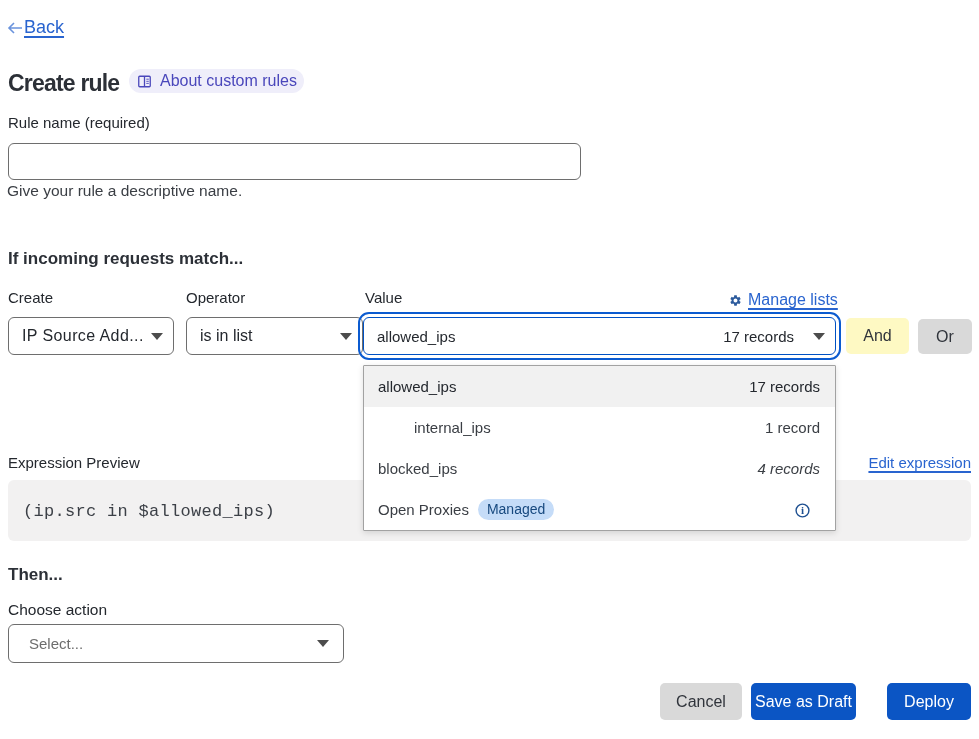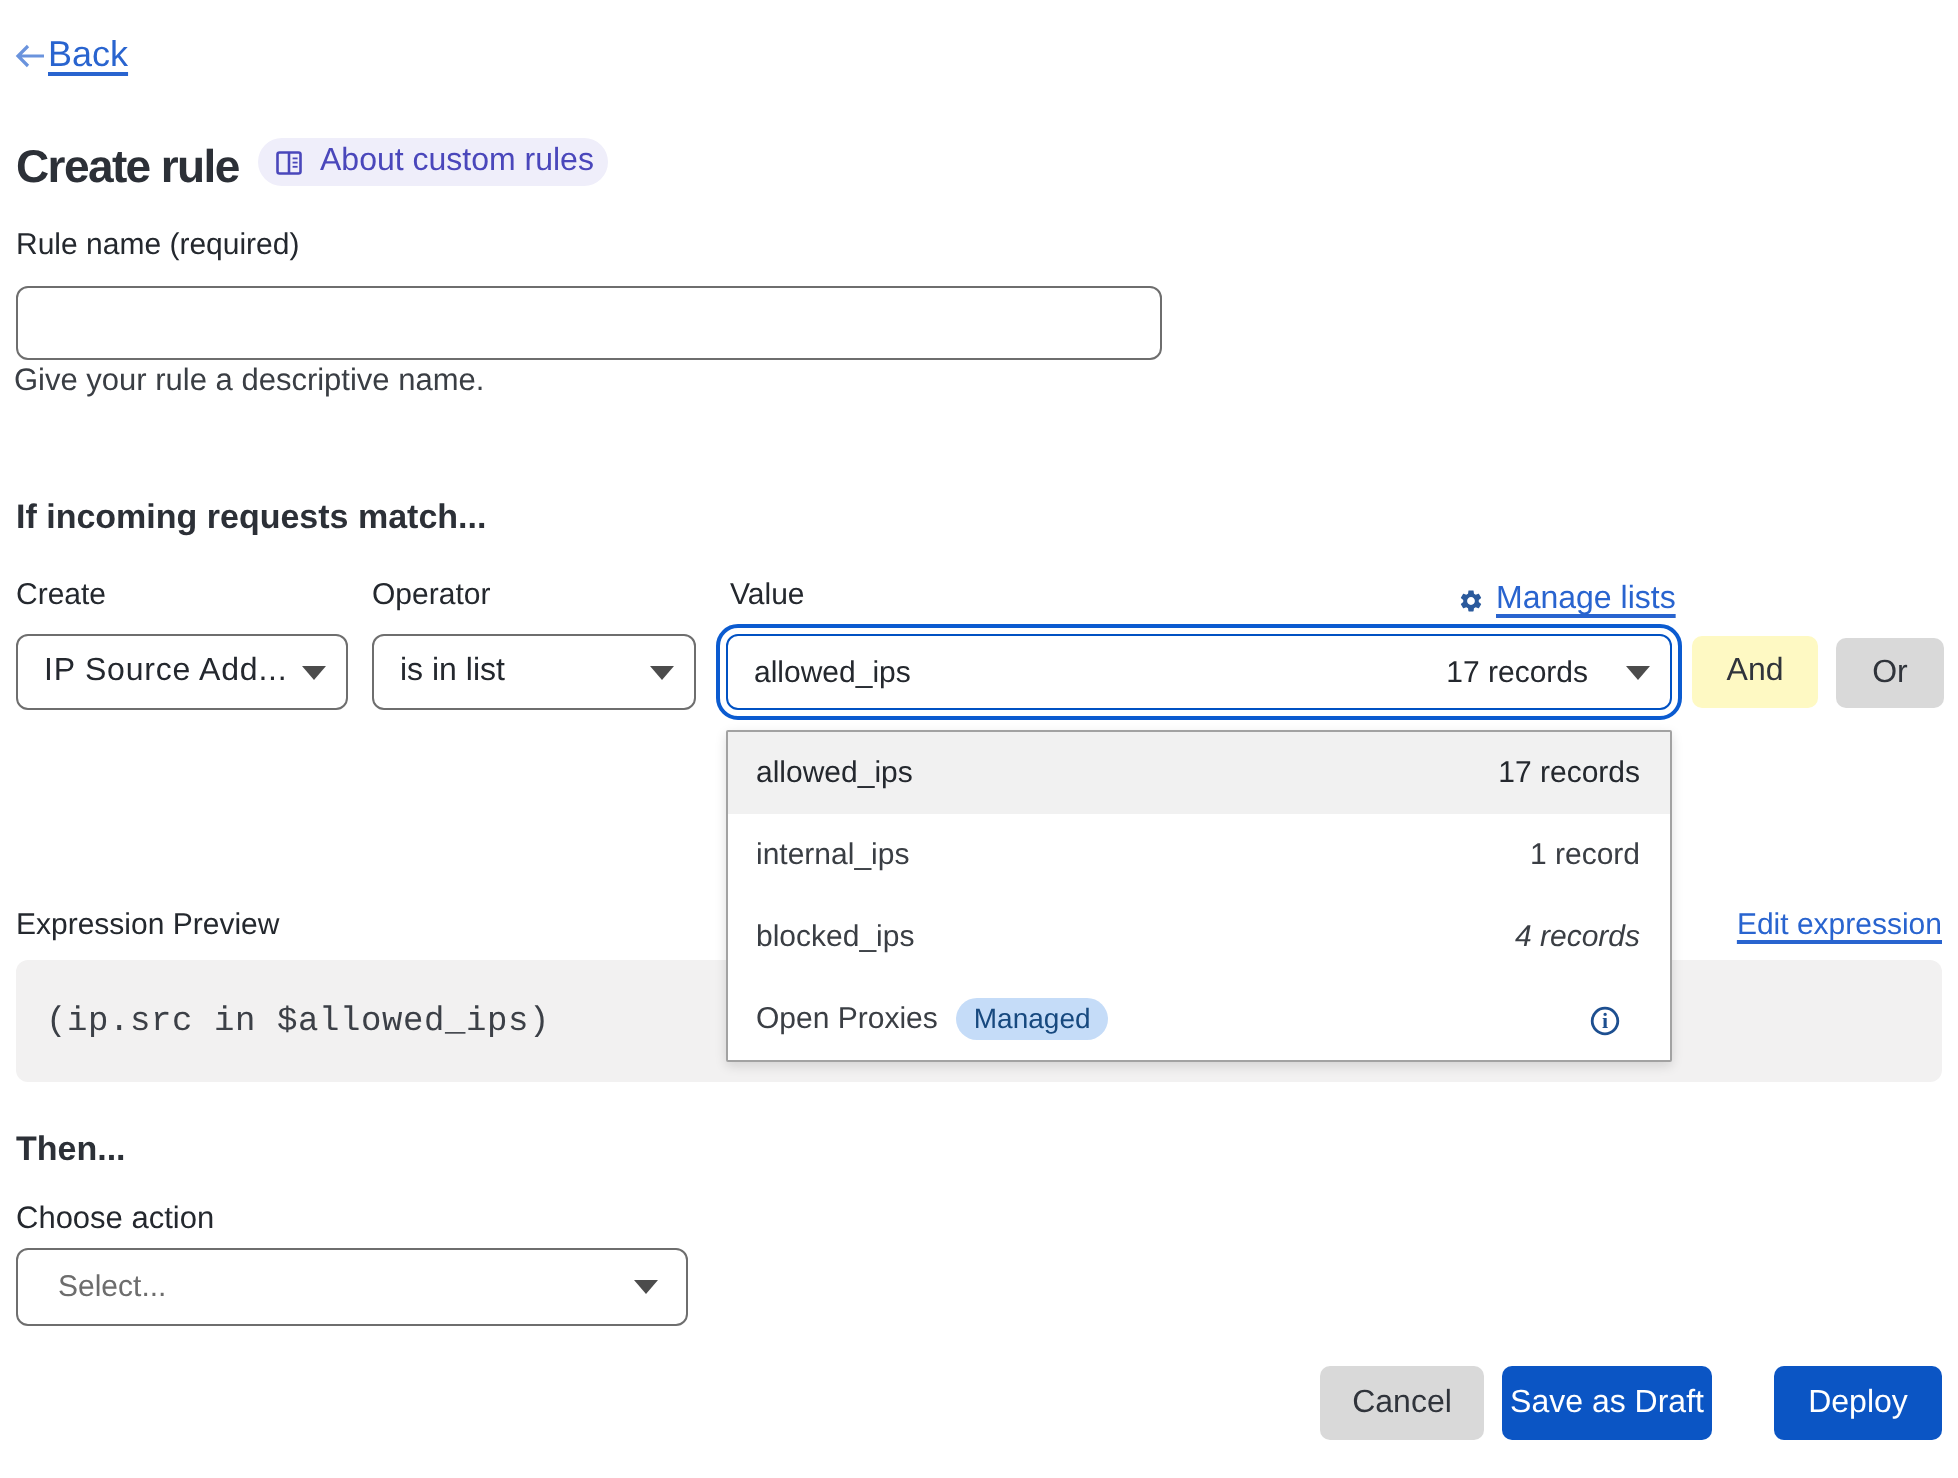--- a/index.html
+++ b/index.html
@@ -50,21 +50,21 @@
       <path d="M19.14 12.94c.04-.3.06-.61.06-.94 0-.32-.02-.64-.07-.94l2.03-1.58c.18-.14.23-.41.12-.61l-1.92-3.32c-.12-.22-.37-.29-.59-.22l-2.39.96c-.5-.38-1.03-.7-1.62-.94l-.36-2.54c-.04-.24-.24-.41-.48-.41h-3.84c-.24 0-.43.17-.47.41l-.36 2.54c-.59.24-1.13.57-1.62.94l-2.39-.96c-.22-.08-.47 0-.59.22L2.74 8.87c-.12.21-.08.47.12.61l2.03 1.58c-.05.3-.09.63-.09.94s.02.64.07.94l-2.03 1.58c-.18.14-.23.41-.12.61l1.92 3.32c.12.22.37.29.59.22l2.39-.96c.5.38 1.03.7 1.62.94l.36 2.54c.05.24.24.41.48.41h3.84c.24 0 .44-.17.47-.41l.36-2.54c.59-.24 1.13-.56 1.62-.94l2.39.96c.22.08.47 0 .59-.22l1.92-3.32c.12-.22.07-.47-.12-.61l-2.01-1.58zM12 15.6c-1.98 0-3.6-1.62-3.6-3.6s1.62-3.6 3.6-3.6 3.6 1.62 3.6 3.6-1.62 3.6-3.6 3.6z"></path>
     </svg>
     <a class="lnk" href="#" style="margin-left:6px; font-size:16px;">Manage lists</a>
   </div>
 
   <div class="sel abs" style="left:8px; top:317px; width:166px; height:38px; padding-left:13px;">
     <span style="font-size:16px; letter-spacing:0.4px;">IP Source Add...</span>
     <span class="caret" style="position:absolute; right:10px;"></span>
   </div>
 
-  <div class="sel abs" style="left:186px; top:317px; width:162px; height:38px; padding-left:13px;">
+  <div class="sel abs" style="left:186px; top:317px; width:177px; height:38px; padding-left:13px;">
     <span style="font-size:16px;">is in list</span>
     <span class="caret" style="position:absolute; right:10px;"></span>
   </div>
 
   <div class="sel abs" style="left:363px; top:317px; width:473px; height:38px; padding-left:13px; border:1px solid #0051c3; outline:2.5px solid #0b5bd0; outline-offset:3px;">
     <span>allowed_ips</span>
     <span style="position:absolute; right:41px;">17 records</span>
     <span class="caret" style="position:absolute; right:10px;"></span>
   </div>
 
@@ -75,21 +75,21 @@
   <div class="abs" style="top:454px; right:8px; font-size:15px;"><a class="lnk" href="#">Edit expression</a></div>
 
   <div class="abs" style="left:8px; top:480px; width:963px; height:61px; background:#f2f1f1; border-radius:6px;"></div>
   <div class="abs" style="left:23px; top:502px; font-family:'Liberation Mono', monospace; font-size:17px; letter-spacing:0.3px; line-height:20px; color:#3c4047;">(ip.src in $allowed_ips)</div>
 
   <div class="abs" style="left:363px; top:365px; width:473px; height:166px; background:#fff; border:1px solid #a2a2a2; box-shadow:0 2px 6px rgba(0,0,0,0.13); border-radius:1px; z-index:5;">
     <div style="height:41px; background:#f1f1f1; display:flex; align-items:center; font-size:15px; color:#24282e;">
       <span style="margin-left:14px;">allowed_ips</span>
       <span style="position:absolute; right:15px;">17 records</span>
     </div>
-    <div style="height:41px; display:flex; align-items:center; font-size:15px; color:#3a3e44; position:relative;">
+    <div style="height:41px; display:flex; align-items:center; font-size:15px; color:#3a3e44; position:relative;padding-left:36px;">
       <span style="margin-left:14px;">internal_ips</span>
       <span style="position:absolute; right:15px;">1 record</span>
     </div>
     <div style="height:41px; display:flex; align-items:center; font-size:15px; color:#3a3e44; position:relative;">
       <span style="margin-left:14px;">blocked_ips</span>
       <span style="position:absolute; right:15px;font-style:italic;">4 records</span>
     </div>
     <div style="height:41px; display:flex; align-items:center; font-size:15px; color:#3a3e44; position:relative;">
       <span style="margin-left:14px;">Open Proxies</span>
       <span style="margin-left:9px; background:#c5dcf8; color:#17497f; font-size:14px; border-radius:11px; padding:2px 9px 3px;">Managed</span>

